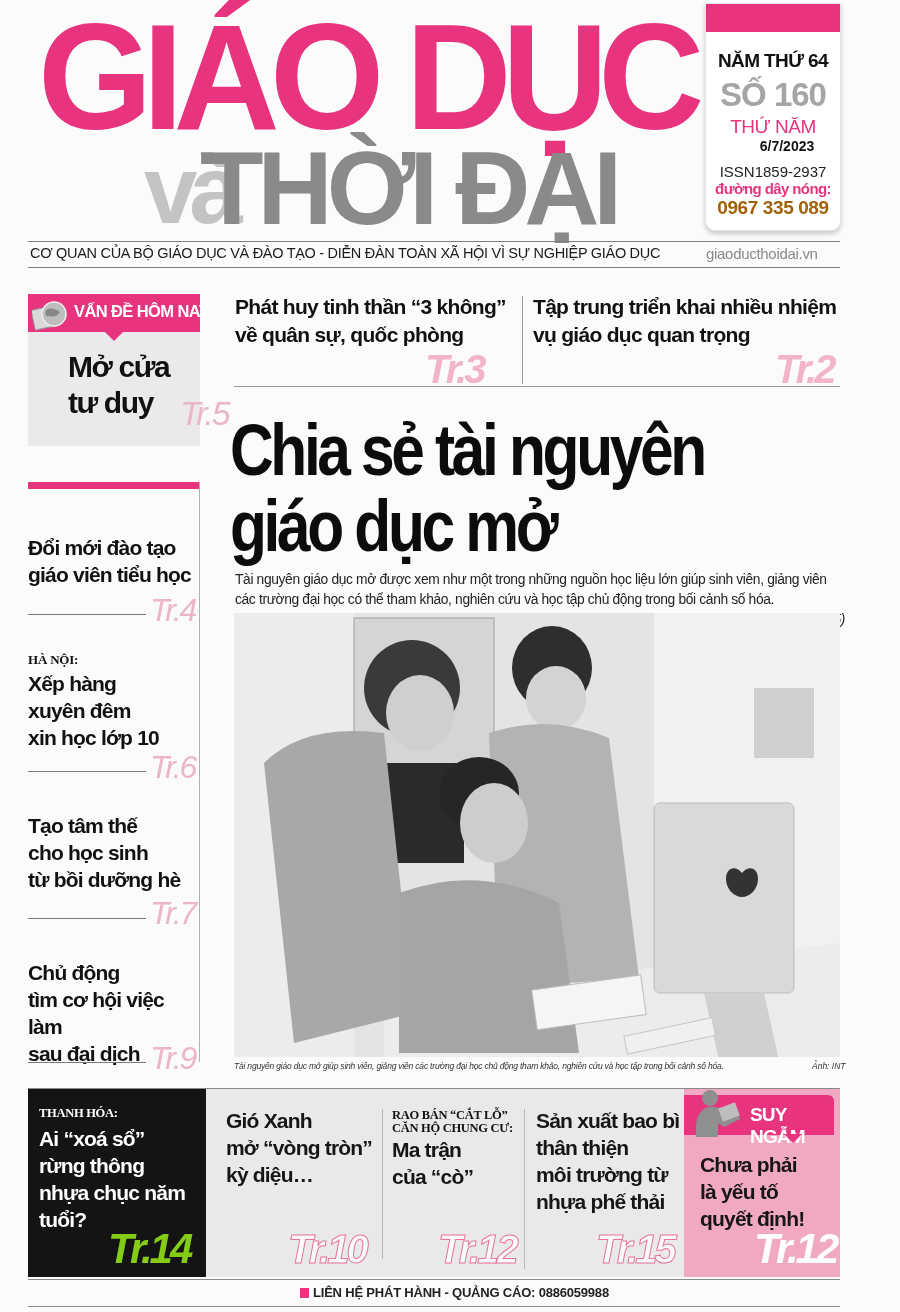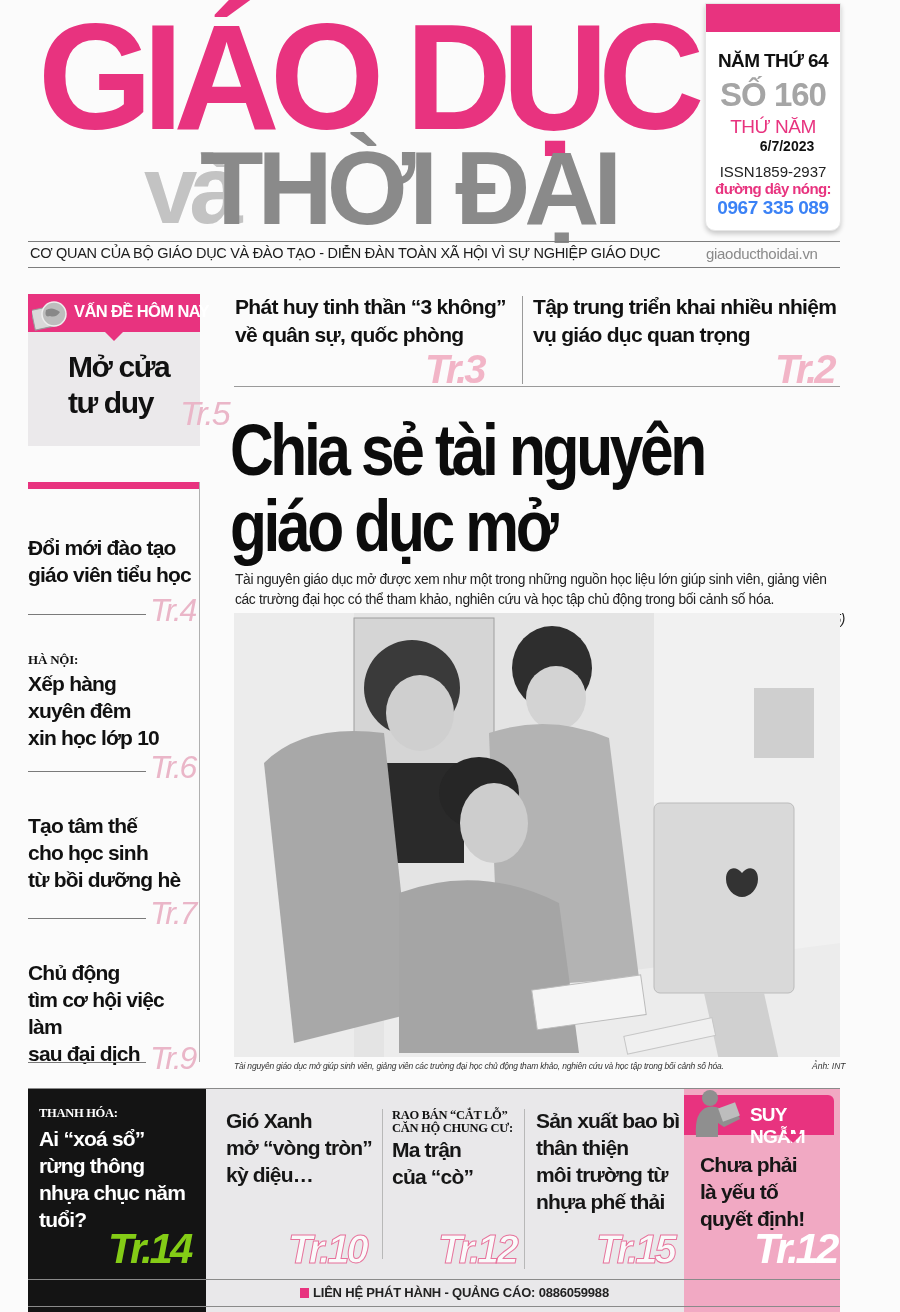--- a/index.html
+++ b/index.html
@@ -13,21 +13,21 @@
   .logo-bottom { left: 200px; top: 140px; width: 420px; height: 96px; font-weight: 900; font-size: 104px; line-height: 96px; color: #8a8a8a; letter-spacing: -6px; white-space: nowrap; }
 
   .issue-box { left: 705px; top: 3px; width: 136px; height: 228px; border-radius: 0 0 10px 10px; background: #fff; box-shadow: 0 3px 5px rgba(0,0,0,0.2); text-align: center; overflow: hidden; border: 1px solid #e6e6e6; }
   .issue-box .band { height: 28px; background: #e8337f; }
   .issue-year { margin-top: 18px; font-size: 19px; font-weight: bold; color: #111; letter-spacing: -0.6px; }
   .issue-no { margin-top: 6px; font-size: 33px; font-weight: bold; color: #a5a5a5; line-height: 34px; letter-spacing: -1px; }
   .issue-day { margin-top: 4px; font-size: 19px; font-weight: normal; color: #e8337f; letter-spacing: -0.5px; }
   .issue-date { font-size: 14px; font-weight: bold; color: #111; padding-left: 28px; }
   .issue-issn { margin-top: 9px; font-size: 15px; color: #222; }
   .issue-hotline-label { font-size: 15px; font-weight: bold; color: #e8337f; letter-spacing: -0.6px; }
-  .issue-hotline { font-size: 19px; font-weight: bold; color: #3b82f6; letter-spacing: -0.4px; }
+  .issue-hotline { font-size: 19px; font-weight: bold; color: #a16207; letter-spacing: -0.4px; }
 
   .rule { background: #7d7d7d; height: 1px; }
   .tagline { left: 30px; top: 245px; font-size: 14.5px; color: #1c1c1c; letter-spacing: -0.3px; white-space: nowrap; }
   .website { left: 706px; top: 245px; font-size: 15px; color: #8a8a8a; letter-spacing: -0.3px; }
 
   
   .vdhn { left: 28px; top: 294px; width: 172px; height: 152px; background: #ebe9eb; }
   .vdhn-head { height: 38px; background: #e8337f; position: relative; }
   .vdhn-head .globe { position: absolute; left: 4px; top: 4px; width: 36px; height: 34px; }
   .vdhn-head .label { position: absolute; left: 46px; top: 8px; color: #fff; font-weight: bold; font-size: 16.5px; letter-spacing: -0.6px; white-space: nowrap; }
@@ -59,21 +59,21 @@
 
   
   .left-bar { left: 28px; top: 482px; width: 172px; height: 7px; background: #e8337f; }
   .left-vline { left: 199px; top: 482px; width: 1px; height: 580px; background: #b0b0b0; }
   .lstory { font-size: 21px; font-weight: bold; line-height: 27px; color: #111; letter-spacing: -0.8px; }
   .kicker { font-family: "Liberation Serif", serif; font-weight: bold; font-size: 13px; color: #111; letter-spacing: -0.2px; }
   .lrule { height: 1px; background: #7a7a7a; width: 118px; }
   .ltr { font-size: 32px; }
 
   
-  .bstrip { top: 1089px; height: 224px; }
+  .bstrip { top: 1089px; height: 188px; }
   .b1 { left: 28px; width: 178px; background: #141414; color: #fff; }
   .b2 { left: 206px; width: 478px; background: #e9e8ea; }
   .b3 { left: 684px; width: 156px; background: #f1a9c3; }
   .bhead { font-size: 21px; font-weight: bold; line-height: 27px; letter-spacing: -0.8px; }
   .bkicker { font-family: "Liberation Serif", serif; font-size: 12.5px; font-weight: bold; line-height: 13px; letter-spacing: -0.3px; }
   .outline-tr { font-family: "Liberation Sans", sans-serif; font-weight: 900; font-style: italic; font-size: 40px; color: #fafafa; -webkit-text-stroke: 1px #e7739c; letter-spacing: -3px; }
   .suyngam-head { position: absolute; left: 0; top: 6px; width: 150px; height: 40px; background: #e8337f; border-radius: 0 6px 0 0; }
   .suyngam-head .label { position: absolute; left: 66px; top: 9px; font-size: 19px; font-weight: bold; color: #fff; letter-spacing: -0.8px; }
   .suyngam-head .notch { position: absolute; left: 100px; bottom: -8px; border-left: 9px solid transparent; border-right: 9px solid transparent; border-top: 9px solid #e8337f; }
 

